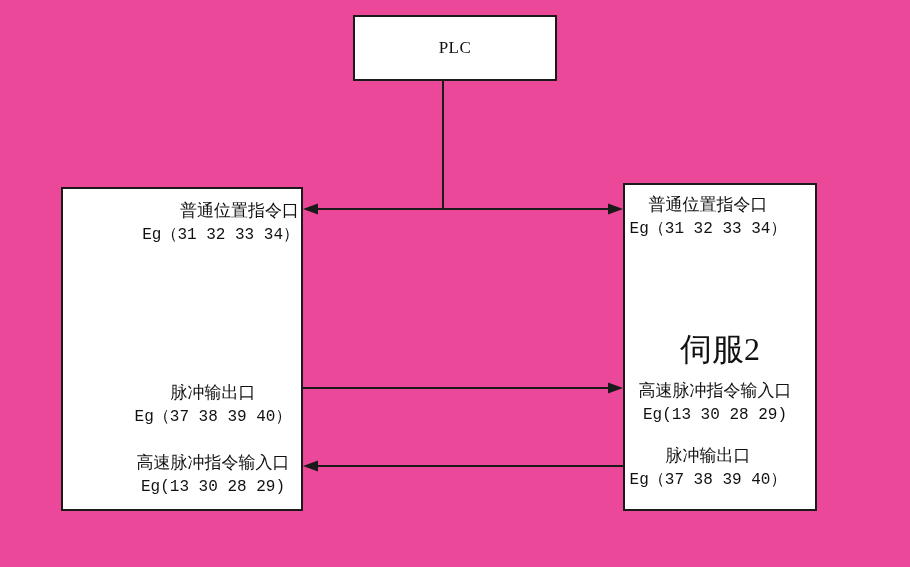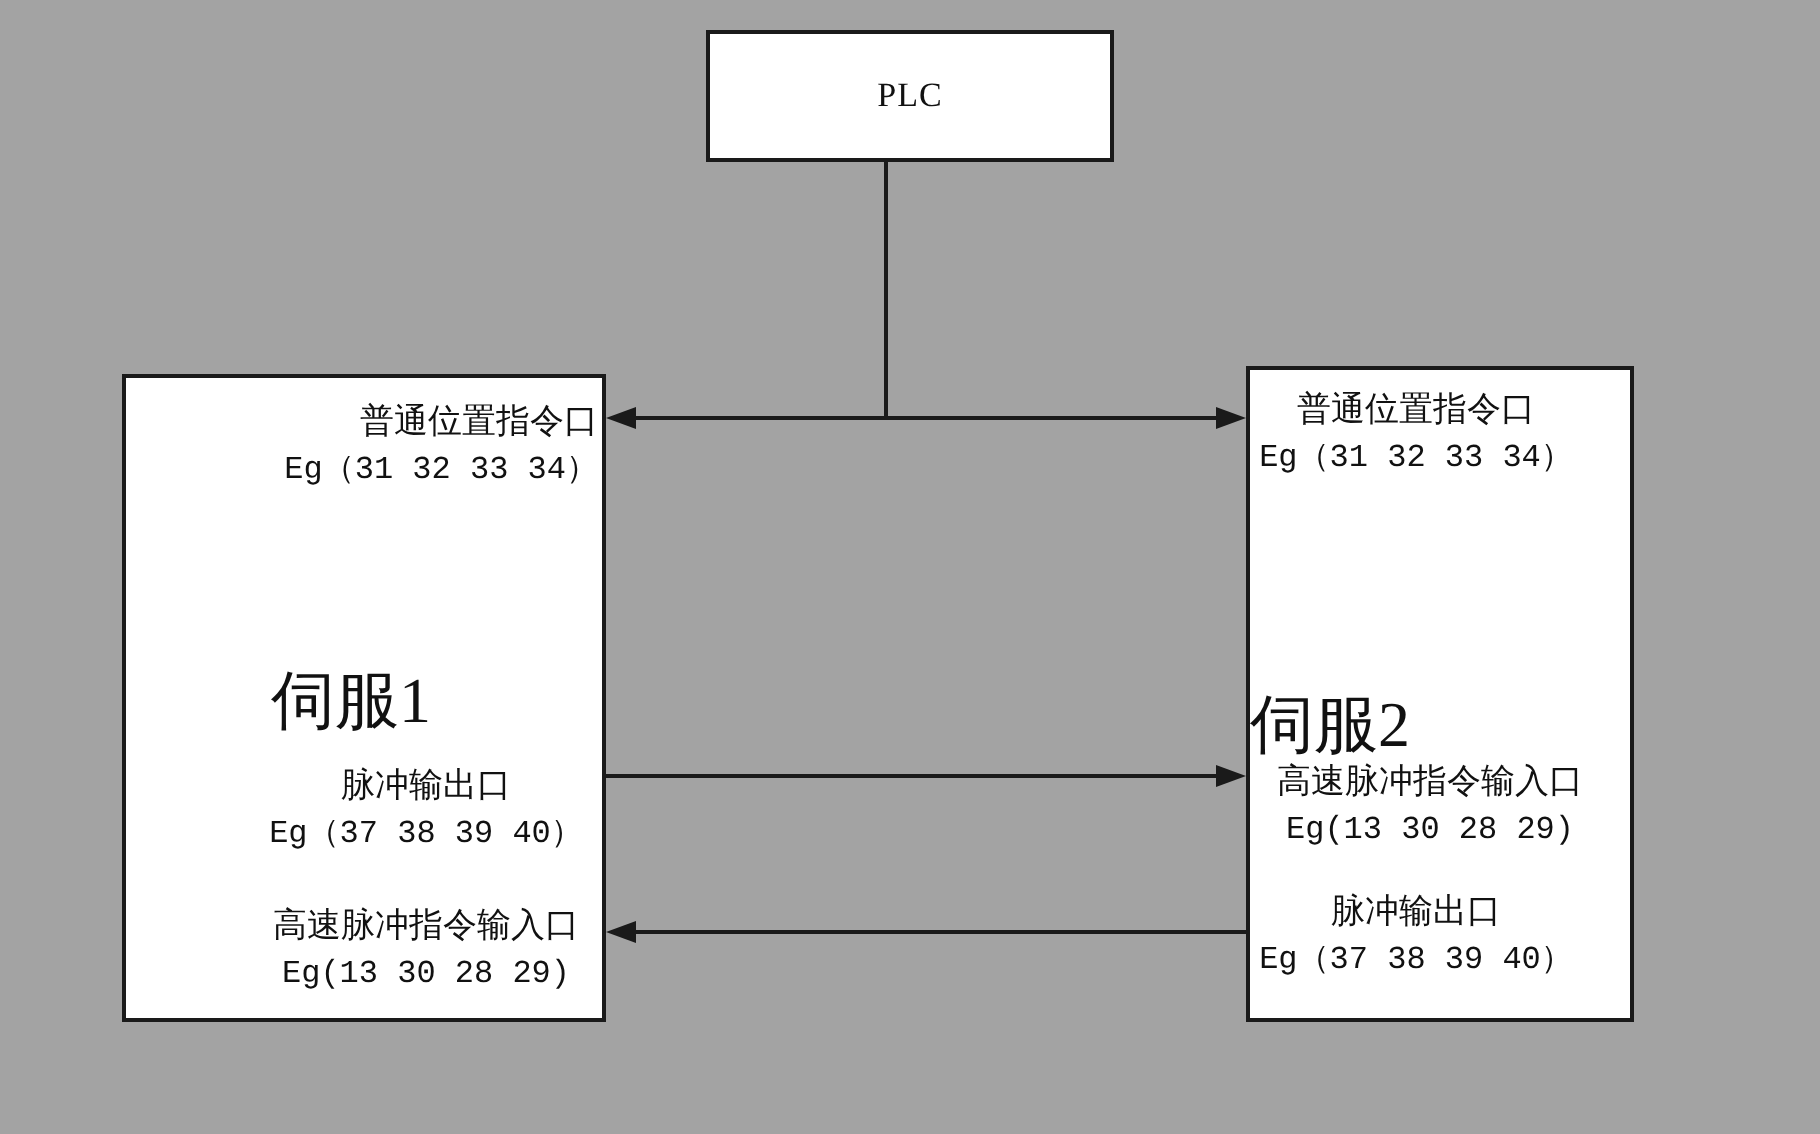--- a/index.html
+++ b/index.html
@@ -4,21 +4,21 @@
 <style>
   html, body {
     margin: 0;
     padding: 0;
     background: #ffffff;
   }
   .canvas {
     position: relative;
     width: 910px;
     height: 567px;
-    background: #a3a3a3;
+    background: #ec4899;
     font-family: "Liberation Serif", "DejaVu Serif", serif;
     color: #111111;
     overflow: hidden;
   }
   .connectors {
     position: absolute;
     left: 0;
     top: 0;
     width: 910px;
     height: 567px;
@@ -68,21 +68,21 @@
     line-height: 36px;
     white-space: nowrap;
   }
   
   .s1-port-top { top: 9px; right: 2px; text-align: right; }
   .s1-title { top: 143px; left: 0; width: 225px; text-align: center; }
   .s1-port-mid { top: 191px; left: 59px; width: 182px; text-align: center; }
   .s1-port-bot { top: 261px; left: 59px; width: 182px; text-align: center; }
   
   .s2-port-top { top: 7px; left: 0; width: 166px; text-align: center; }
-  .s2-title { top: 159px; left: 0; width: 100%; text-align: left; }
+  .s2-title { top: 146px; left: 0; width: 100%; text-align: center; }
   .s2-port-mid { top: 193px; left: 0; width: 180px; text-align: center; }
   .s2-port-bot { top: 258px; left: 0; width: 166px; text-align: center; }
 </style>
 </head>
 <body>
 
 <div class="canvas">
 
   <svg class="connectors" viewBox="0 0 910 567" xmlns="http://www.w3.org/2000/svg">
 
@@ -109,21 +109,20 @@
 
   <div class="box plc-box">
     <span>PLC</span>
   </div>
 
   <div class="box servo1-box">
     <div class="port s1-port-top">
       <div class="l1">普通位置指令口</div>
       <div class="l2">Eg（31 32 33 34）</div>
     </div>
-    <div class="servo-title s1-title">伺服1</div>
     <div class="port s1-port-mid">
       <div class="l1">脉冲输出口</div>
       <div class="l2">Eg（37 38 39 40）</div>
     </div>
     <div class="port s1-port-bot">
       <div class="l1">高速脉冲指令输入口</div>
       <div class="l2">Eg(13 30 28 29)</div>
     </div>
   </div>
 

